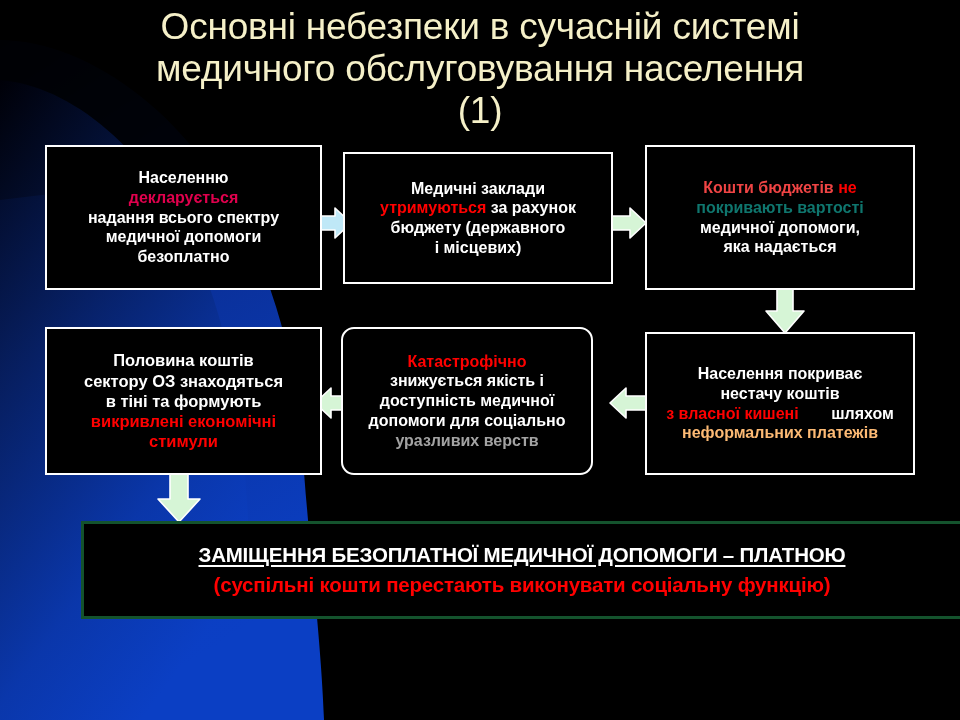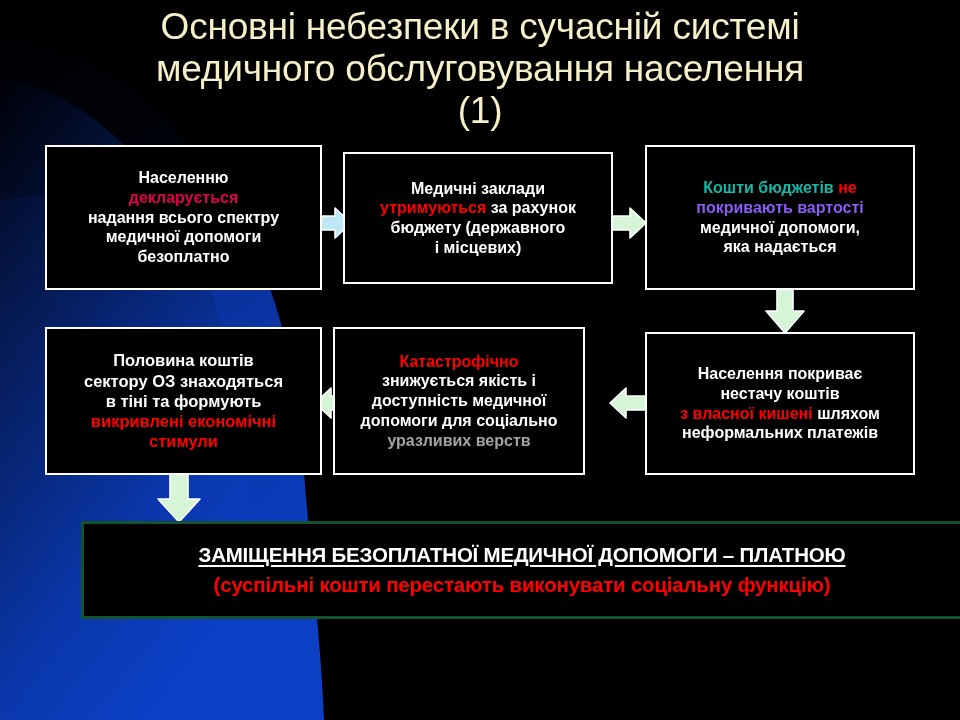--- a/index.html
+++ b/index.html
@@ -52,21 +52,21 @@
     font-weight: bold;
     text-align: center;
     line-height: 1.23;
     padding: 0 4px;
   }
 
   #box1 { left: 45px;  top: 145px; width: 277px; height: 145px; }
   #box2 { left: 343px; top: 152px; width: 270px; height: 132px; }
   #box3 { left: 645px; top: 145px; width: 270px; height: 145px; }
   #box4 { left: 45px;  top: 327px; width: 277px; height: 148px; }
-  #box5 { left: 333px; top: 327px; width: 252px; height: 148px; }
+  #box5 { left: 341px; top: 327px; width: 252px; height: 148px; border-radius: 13px; }
   #box6 { left: 645px; top: 332px; width: 270px; height: 143px; }
 
   #box1 .box-text { font-size: 16px; }
   #box2 .box-text { font-size: 16px; }
   #box3 .box-text { font-size: 16px; }
   #box4 .box-text { font-size: 16.5px; }
   #box5 .box-text { font-size: 16px; }
   #box6 .box-text { font-size: 16px; }
 
   
@@ -173,33 +173,33 @@
 
   <div class="box" id="box1">
     <div class="box-text"><span style="color: rgb(255, 255, 255);">Населенню</span><br><span style="color: rgb(224, 0, 77);">декларується</span><br><span style="color: rgb(255, 255, 255);">надання всього спектру</span><br><span style="color: rgb(255, 255, 255);">медичної допомоги</span><br><span style="color: rgb(255, 255, 255);">безоплатно</span></div>
   </div>
 
   <div class="box" id="box2">
     <div class="box-text"><span style="color: rgb(255, 255, 255);">Медичні заклади</span><br><span style="color: rgb(255, 0, 0);">утримуються</span><span style="color: rgb(255, 255, 255);"> за рахунок</span><br><span style="color: rgb(255, 255, 255);">бюджету (державного</span><br><span style="color: rgb(255, 255, 255);">і місцевих)</span></div>
   </div>
 
   <div class="box" id="box3">
-    <div class="box-text"><span style="color: #14b8a6;">Кошти бюджетів </span><span style="color: rgb(255, 0, 0);">не</span><br><span style="color: #8b5cf6;">покривають вартості</span><br><span style="color: rgb(255, 255, 255);">медичної допомоги,</span><br><span style="color: rgb(255, 255, 255);">яка надається</span></div>
+    <div class="box-text"><span style="color: #ef4444;">Кошти бюджетів </span><span style="color: rgb(255, 0, 0);">не</span><br><span style="color: #0f766e;">покривають вартості</span><br><span style="color: rgb(255, 255, 255);">медичної допомоги,</span><br><span style="color: rgb(255, 255, 255);">яка надається</span></div>
   </div>
 
   <div class="box" id="box4">
     <div class="box-text"><span style="color: rgb(255, 255, 255);">Половина коштів</span><br><span style="color: rgb(255, 255, 255);">сектору ОЗ знаходяться</span><br><span style="color: rgb(255, 255, 255);">в тіні та формують</span><br><span style="color: rgb(255, 0, 0);">викривлені економічні</span><br><span style="color: rgb(255, 0, 0); text-align: center;">стимули</span></div>
   </div>
 
   <div class="box" id="box5">
     <div class="box-text"><span style="color: rgb(255, 0, 0);">Катастрофічно</span><br><span style="color: rgb(255, 255, 255);">знижується якість і</span><br><span style="color: rgb(255, 255, 255);">доступність медичної</span><br><span style="color: rgb(255, 255, 255);">допомоги для соціально</span><br><span style="color: #a3a3a3;">уразливих верств</span></div>
   </div>
 
   <div class="box" id="box6">
-    <div class="box-text"><span style="color: rgb(255, 255, 255);">Населення покриває</span><br><span style="color: rgb(255, 255, 255);">нестачу коштів</span><br><span style="color: rgb(255, 0, 0);">з власної кишені</span><span style="color: rgb(255, 255, 255);"> шляхом</span><br><span style="color: #ffffff;">неформальних платежів</span></div>
+    <div class="box-text"><span style="color: rgb(255, 255, 255);">Населення покриває</span><br><span style="color: rgb(255, 255, 255);">нестачу коштів</span><br><span style="color: rgb(255, 0, 0);">з власної кишені</span><span style="color: rgb(255, 255, 255); padding-left: 28px;"> шляхом</span><br><span style="color: #fdba74;">неформальних платежів</span></div>
   </div>
 
   <div id="banner">
     <div id="banner-line1">ЗАМІЩЕННЯ БЕЗОПЛАТНОЇ МЕДИЧНОЇ ДОПОМОГИ – ПЛАТНОЮ</div>
     <div id="banner-line2">(суспільні кошти перестають виконувати соціальну функцію)</div>
   </div>
 
 </div>
 
 </body></html>

